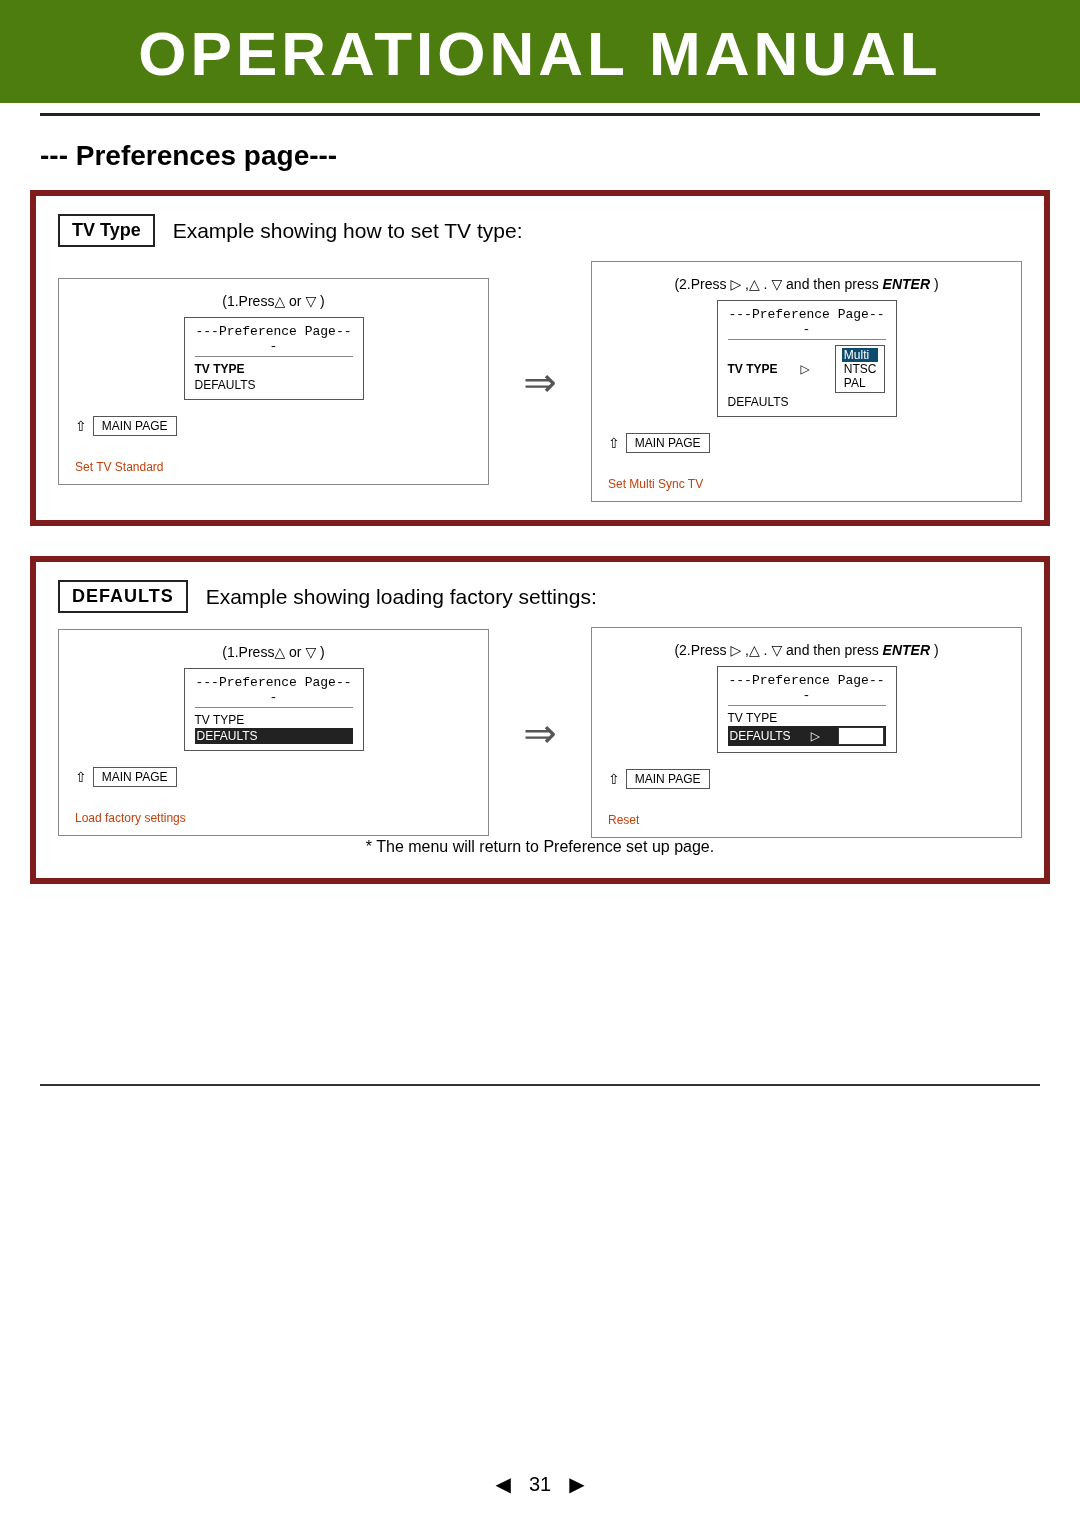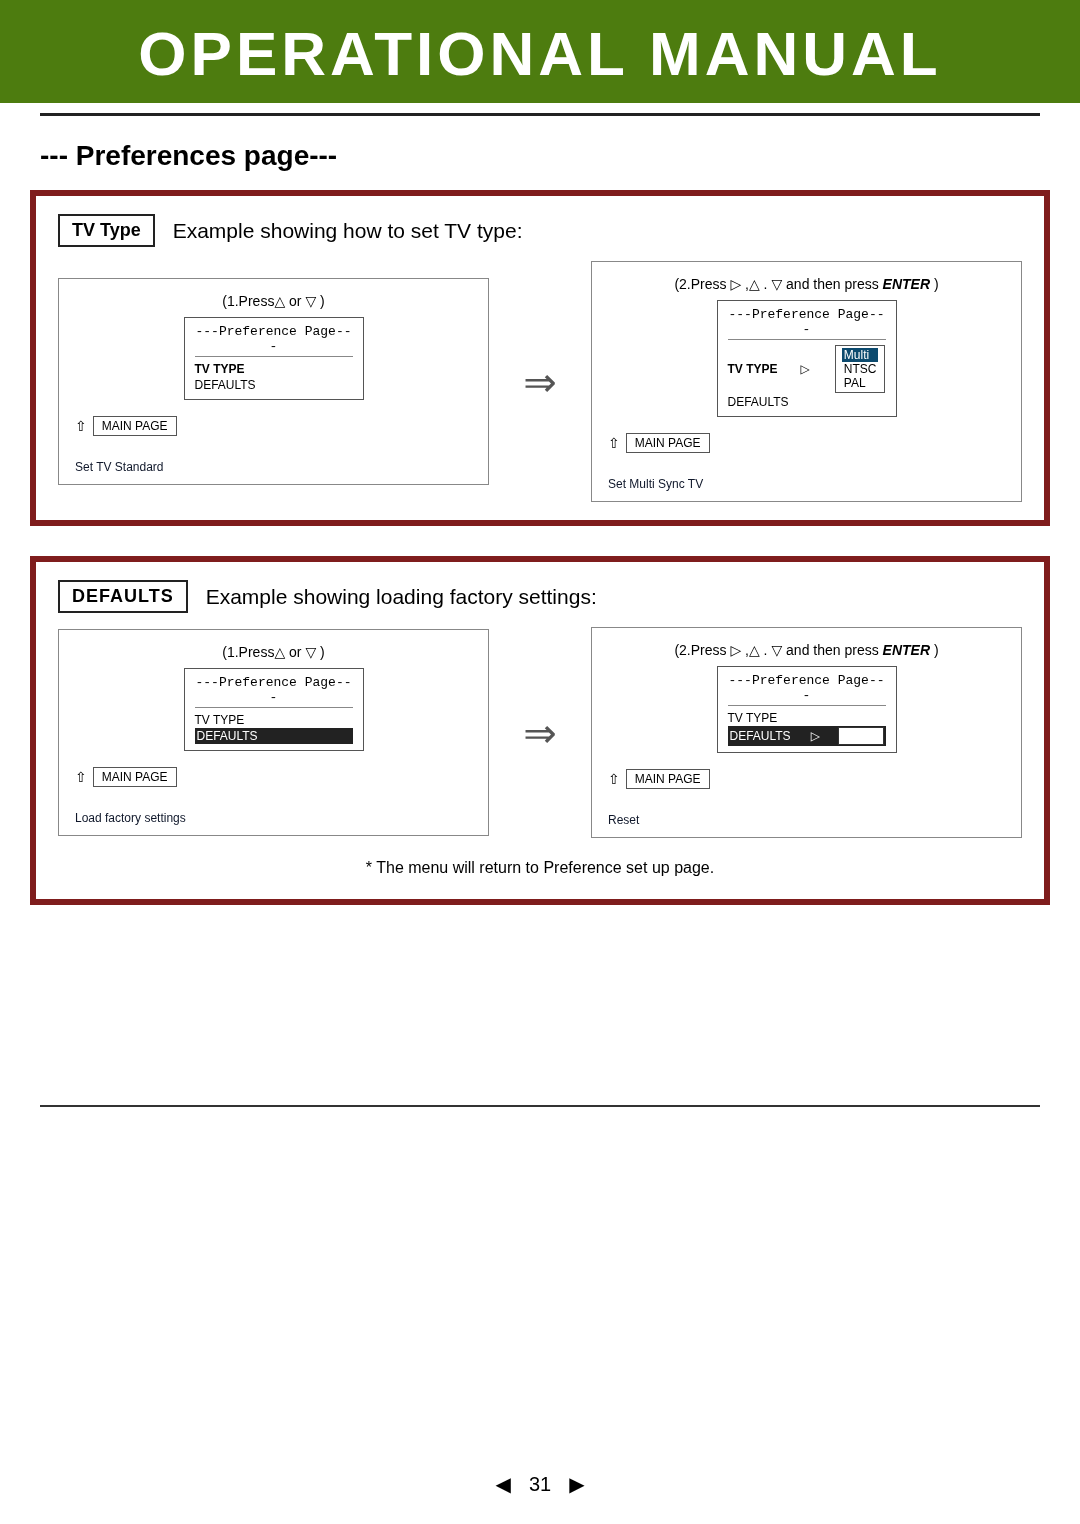--- a/index.html
+++ b/index.html
@@ -152,36 +152,36 @@
       border: 1px solid #555;
       padding: 2px 8px;
       font-size: 12px;
     }
     .home-icon {
       font-size: 14px;
     }
 
     .caption-text {
       font-size: 12px;
-      color: #0f172a;
+      color: #c2410c;
       margin-top: 24px;
       font-family: Arial, sans-serif;
     }
 
     
     .bold-enter {
       font-weight: bold;
       font-style: italic;
     }
 
     
     .footnote {
       font-size: 16px;
       text-align: center;
-      margin: 21px 0 4px 0;
+      margin: 0 0 4px 0;
       font-family: Arial, sans-serif;
     }
 
     
     .page-number-row {
       position: absolute;
       bottom: 28px;
       left: 0; right: 0;
       display: flex;
       align-items: center;

